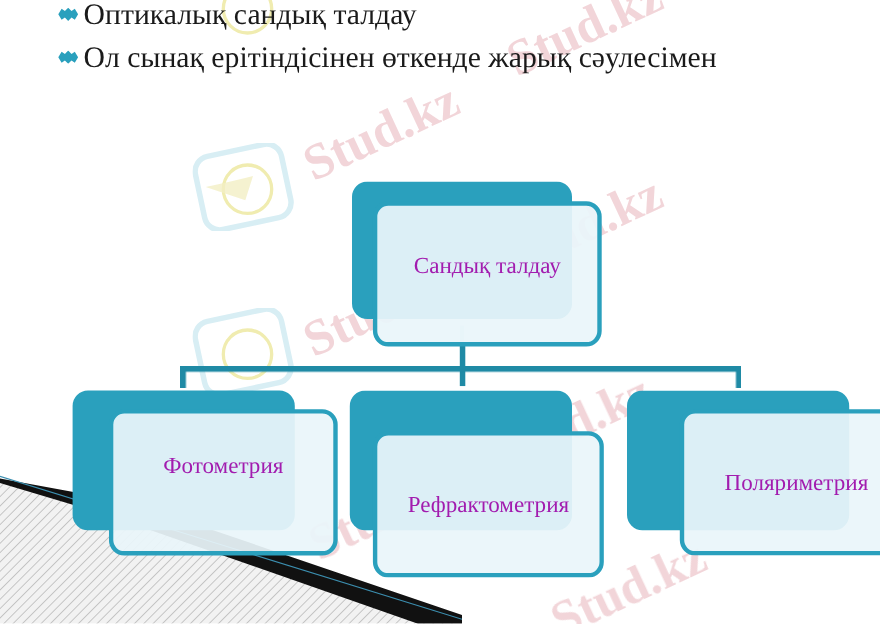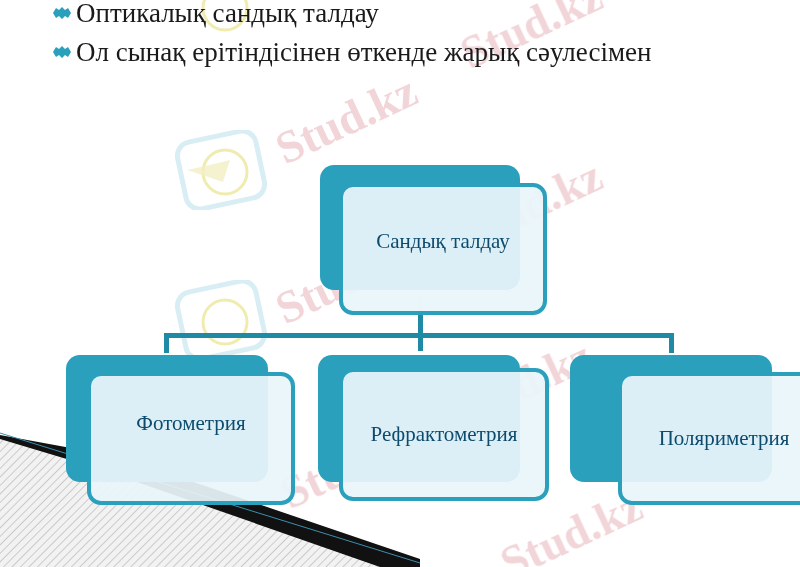--- a/index.html
+++ b/index.html
@@ -21,21 +21,21 @@
   .b2 { top: 35px; }
   .b2 .line2 { display: block; padding-left: 24px; }
 
   .node-back {
     position: absolute; background: #2aa0bd; border-radius: 14px;
   }
   .node-front {
     position: absolute; background: rgba(233,245,250,0.93);
     border: 4px solid #2aa0bd; border-radius: 14px; box-sizing: border-box;
     display: flex; align-items: center; justify-content: center; text-align: center;
-    font-size: 21px; line-height: 27px; color: #0c4a6e;
+    font-size: 21px; line-height: 27px; color: #a21caf;
   }
   .conn { position: absolute; background: #1f8aa5; }
   .conn-light { position: absolute; background: #cfe7ef; }
 
   .corner {
     position: absolute; left: 0; bottom: 0; width: 420px; height: 150px;
   }
   .watermark { position: absolute; pointer-events: none; }
 </style>
 </head>
@@ -104,25 +104,25 @@
 <div class="conn" style="left:669px;top:333px;width:5px;height:20px;"></div>
 
 <div class="node-back" style="left:320px;top:165px;width:200px;height:125px;"></div>
 <div class="node-front" style="left:339px;top:183px;width:208px;height:132px;">
   <div style="margin-top:-16px;">
     <div>Сандық талдау</div>
   </div>
 </div>
 
 <div class="node-back" style="left:66px;top:355px;width:202px;height:127px;"></div>
-<div class="node-front" style="left:87px;top:372px;width:208px;height:133px;">
+<div class="node-front" style="left:99px;top:372px;width:208px;height:133px;">
   <span style="margin-top:-30px;">Фотометрия</span>
 </div>
 
 <div class="node-back" style="left:318px;top:355px;width:202px;height:127px;"></div>
-<div class="node-front" style="left:339px;top:368px;width:210px;height:133px;">
+<div class="node-front" style="left:339px;top:392px;width:210px;height:133px;">
   <span>Рефрактометрия</span>
 </div>
 
 <div class="node-back" style="left:570px;top:355px;width:202px;height:127px;"></div>
 <div class="node-front" style="left:618px;top:372px;width:212px;height:133px;">
   <span>Поляриметрия</span>
 </div>
 
 </body></html>

